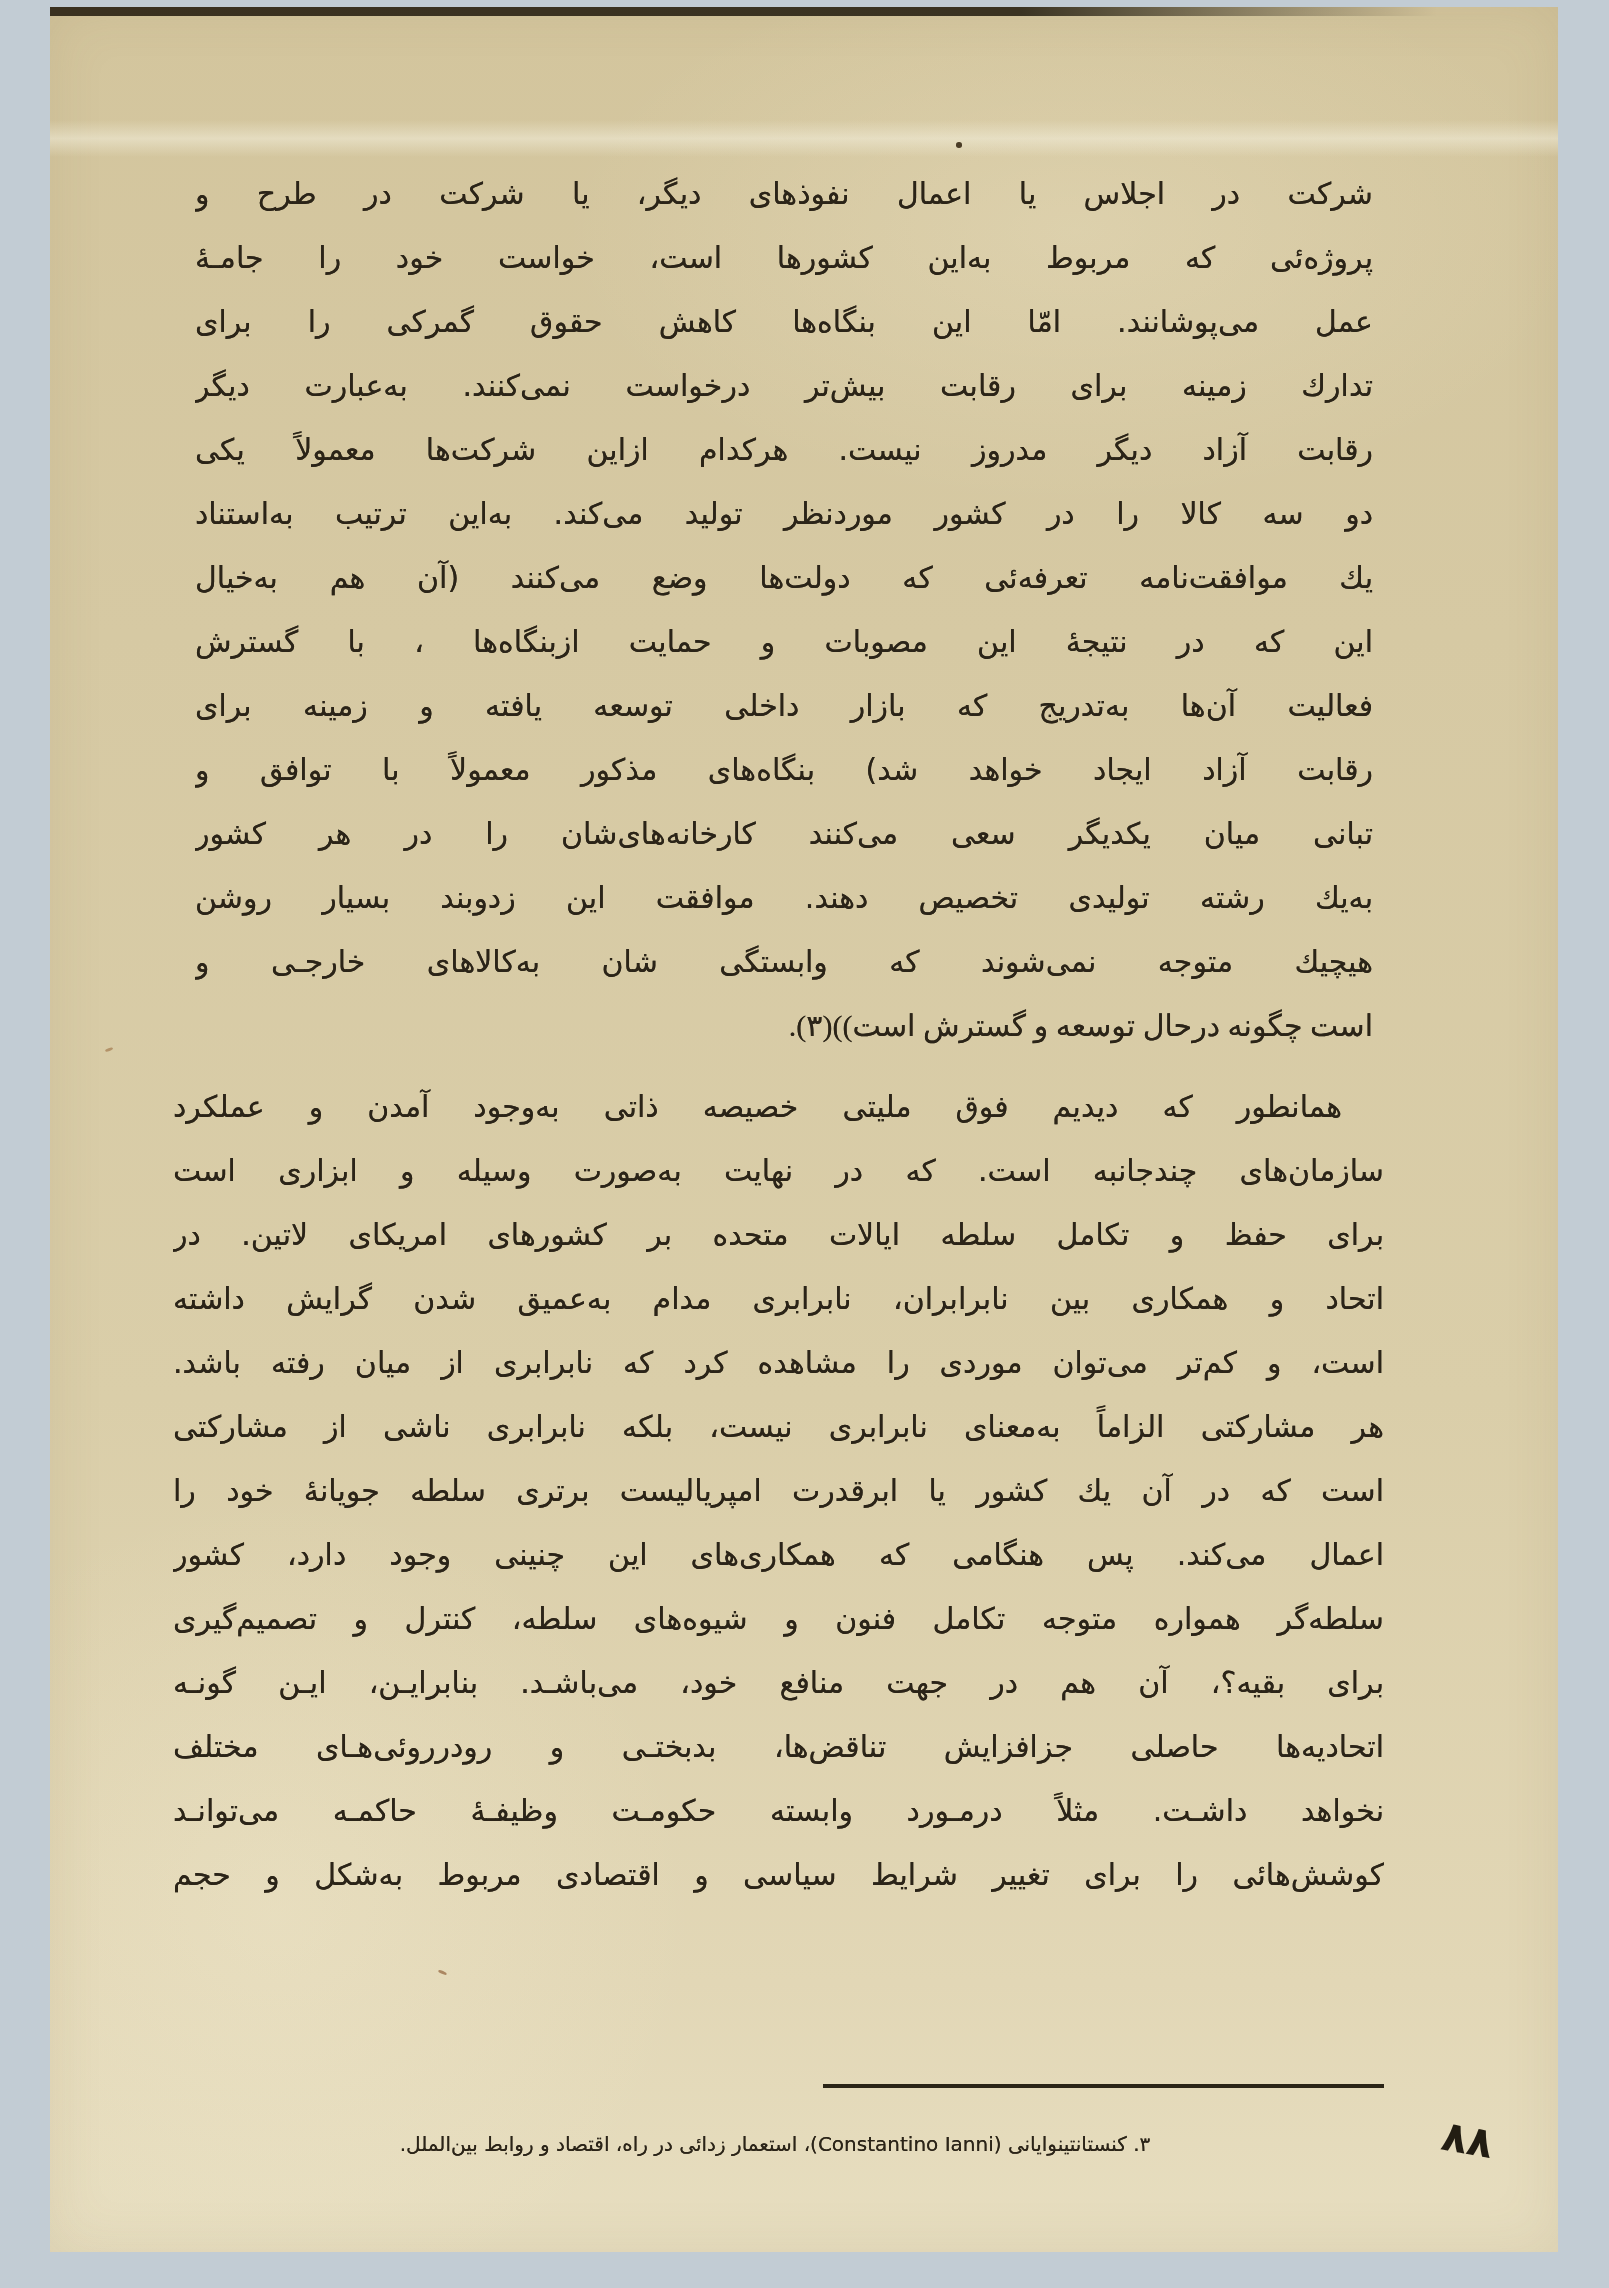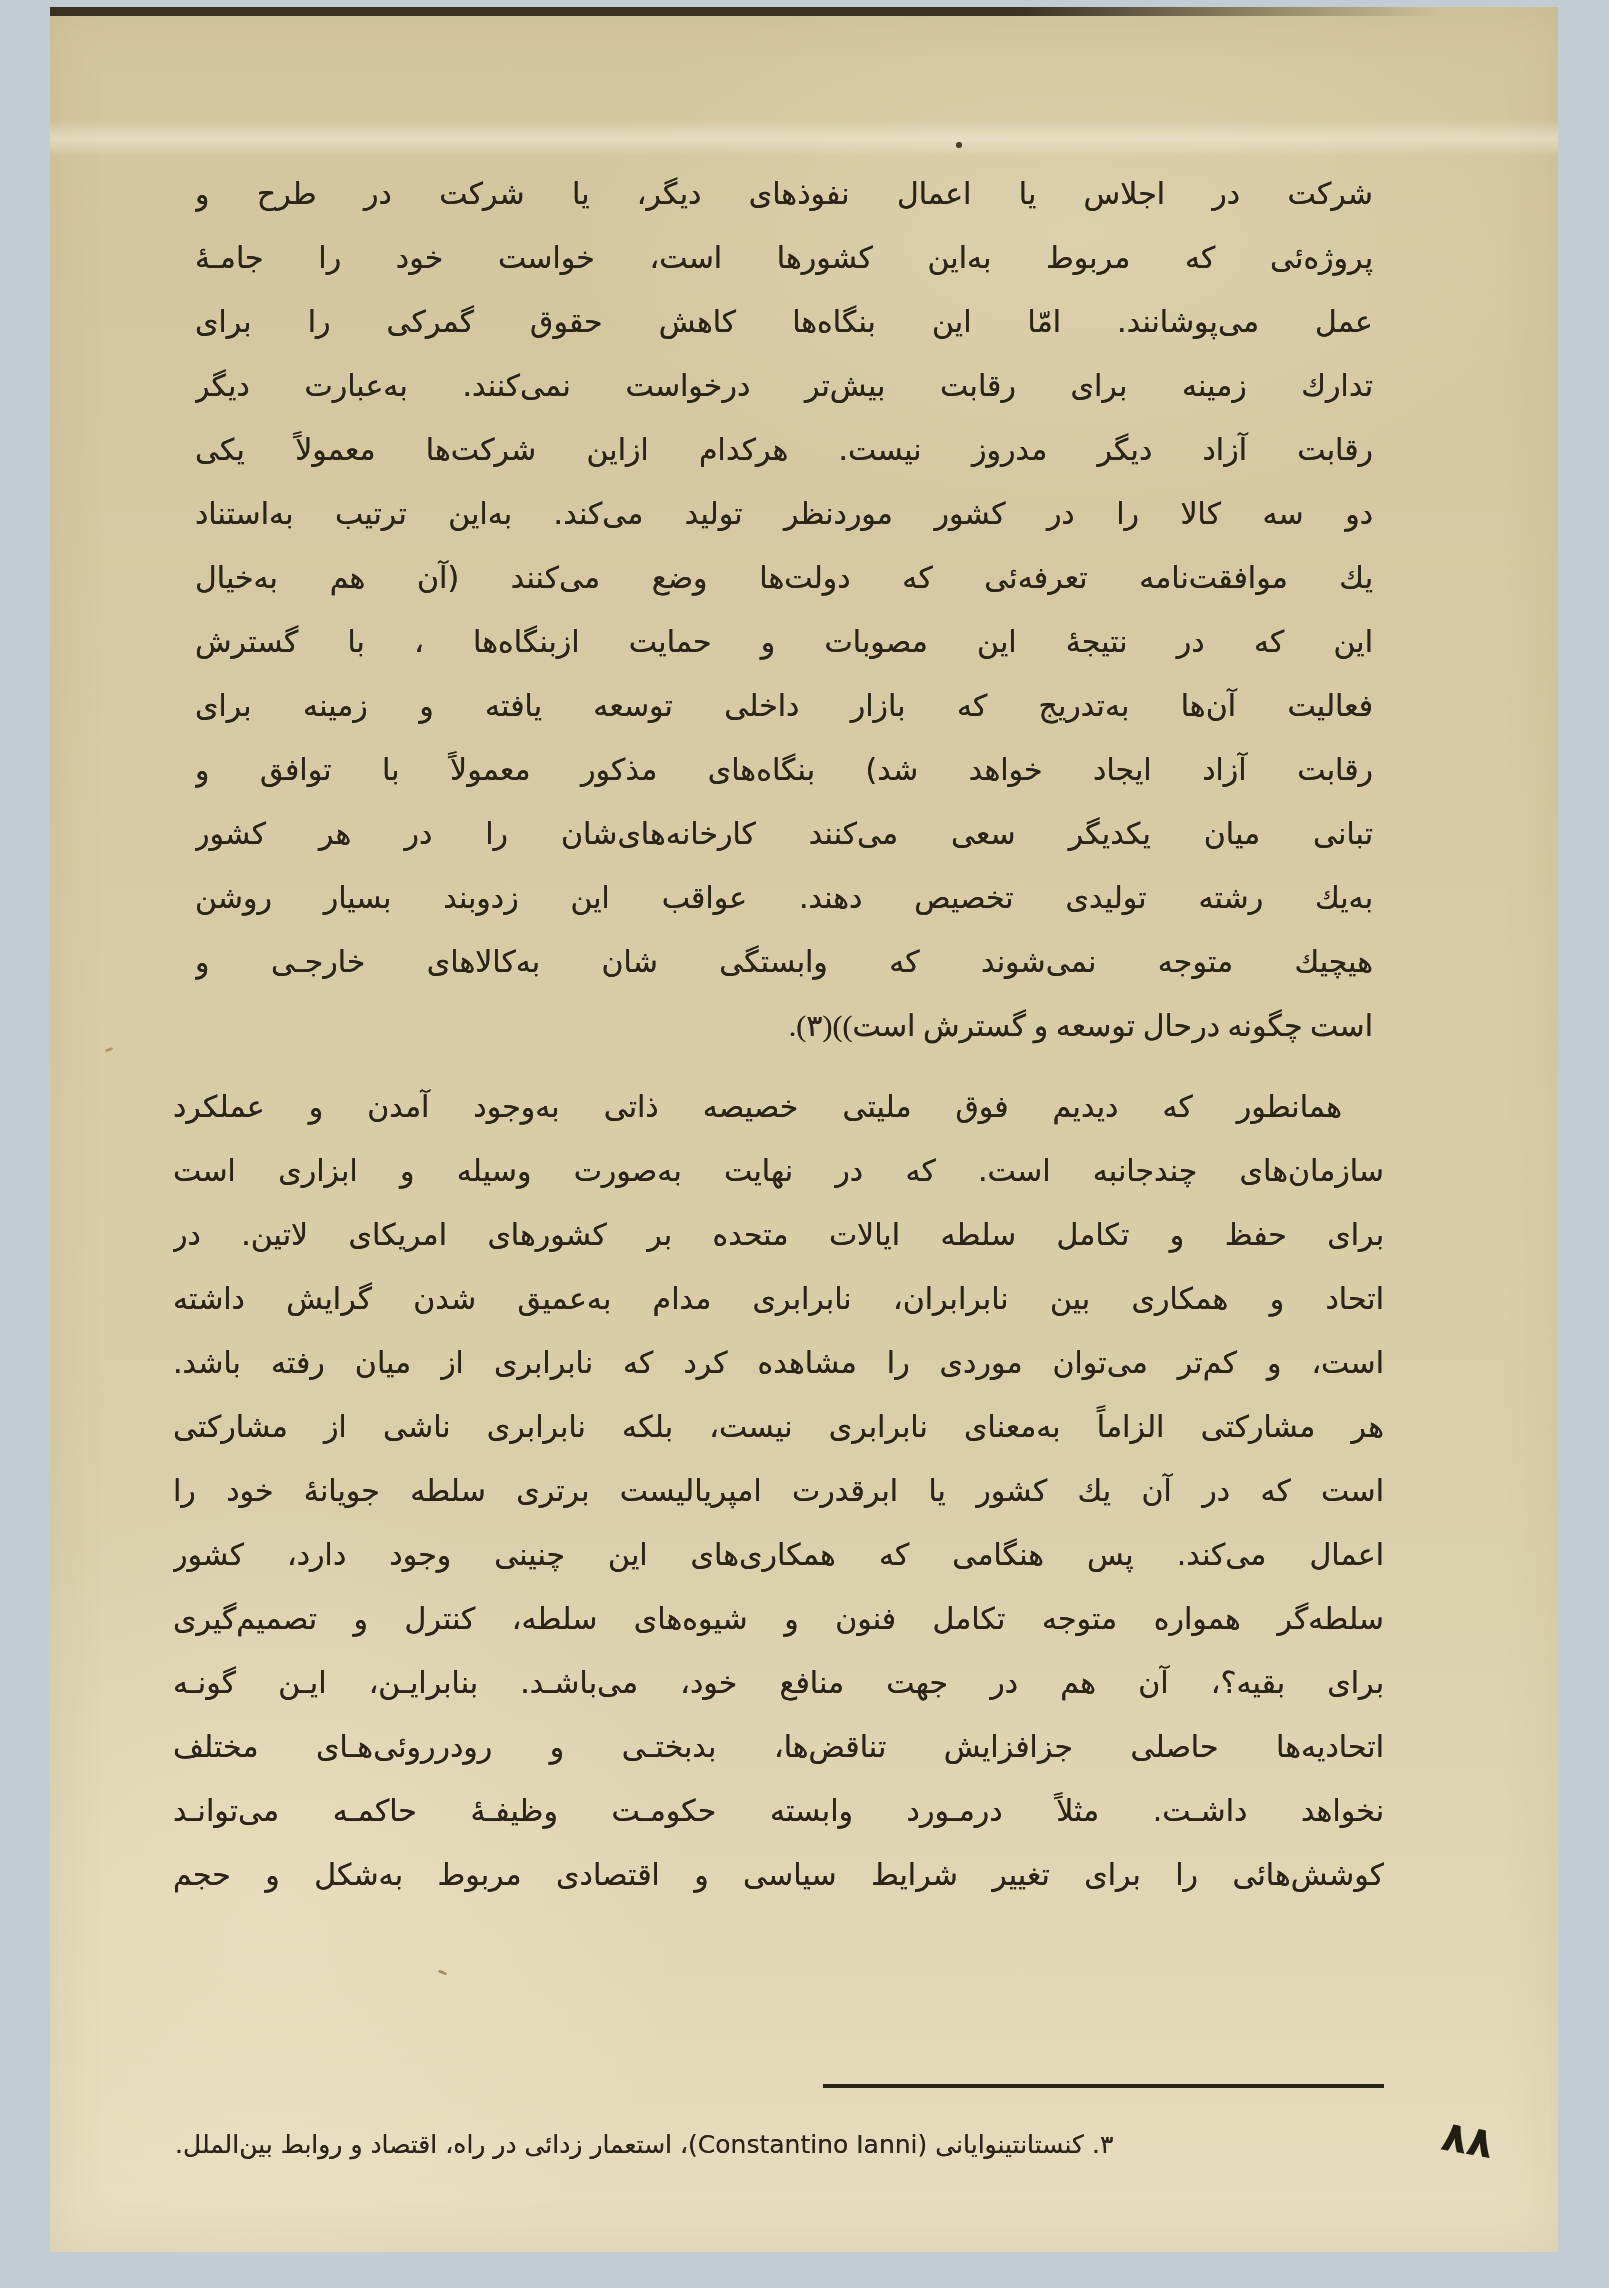--- a/index.html
+++ b/index.html
@@ -87,22 +87,22 @@
     width: 561px;
     height: 3.7px;
     background: #2a2416;
   }
   .footnote {
     position: absolute;
     right: 183px;
     top: 2119px;
     width: 1200px;
     direction: rtl;
-    text-align: left;
-    font-size: 25px;
+    text-align: center;
+    font-size: 20px;
     line-height: 37px;
     color: #2b2418;
     text-shadow: 0 0 0.5px rgba(43,36,24,0.85);
   }
   .page-number {
     position: absolute;
     left: 1392px;
     top: 2108px;
     font-size: 42px;
     font-weight: bold;
@@ -130,21 +130,21 @@
           <div class="line">پروژه‌ئی که مربوط به‌این کشورها است، خواست خود را جامـهٔ</div>
           <div class="line">عمل می‌پوشانند. امّا این بنگاه‌ها کاهش حقوق گمرکی را برای</div>
           <div class="line">تدارك زمینه برای رقابت بیش‌تر درخواست نمی‌کنند. به‌عبارت دیگر</div>
           <div class="line">رقابت آزاد دیگر مدروز نیست. هرکدام ازاین شرکت‌ها معمولاً یکی</div>
           <div class="line">دو سه کالا را در کشور موردنظر تولید می‌کند. به‌این ترتیب به‌استناد</div>
           <div class="line">یك موافقت‌نامه تعرفه‌ئی که دولت‌ها وضع می‌کنند (آن هم به‌خیال</div>
           <div class="line">این که در نتیجهٔ این مصوبات و حمایت ازبنگاه‌ها ، با گسترش</div>
           <div class="line">فعالیت آن‌ها به‌تدریج که بازار داخلی توسعه یافته و زمینه برای</div>
           <div class="line">رقابت آزاد ایجاد خواهد شد) بنگاه‌های مذکور معمولاً با توافق و</div>
           <div class="line">تبانی میان یکدیگر سعی می‌کنند کارخانه‌های‌شان را در هر کشور</div>
-          <div class="line">به‌یك رشته تولیدی تخصیص دهند. عواقب این زدوبند بسیار روشن</div>
+          <div class="line">به‌یك رشته تولیدی تخصیص دهند. موافقت این زدوبند بسیار روشن</div>
           <div class="line">هیچیك متوجه نمی‌شوند که وابستگی شان به‌کالاهای خارجـی و</div>
           <div class="line">است چگونه درحال توسعه و گسترش است))(۳).</div>
         </blockquote>
       <div class="para">
           <div class="line">همانطور که دیدیم فوق ملیتی خصیصه ذاتی به‌وجود آمدن و عملکرد</div>
           <div class="line">سازمان‌های چندجانبه است. که در نهایت به‌صورت وسیله و ابزاری است</div>
           <div class="line">برای حفظ و تکامل سلطه ایالات متحده بر کشورهای امریکای لاتین. در</div>
           <div class="line">اتحاد و همکاری بین نابرابران، نابرابری مدام به‌عمیق شدن گرایش داشته</div>
           <div class="line">است، و کم‌تر می‌توان موردی را مشاهده کرد که نابرابری از میان رفته باشد.</div>
           <div class="line">هر مشارکتی الزاماً به‌معنای نابرابری نیست، بلکه نابرابری ناشی از مشارکتی</div>

